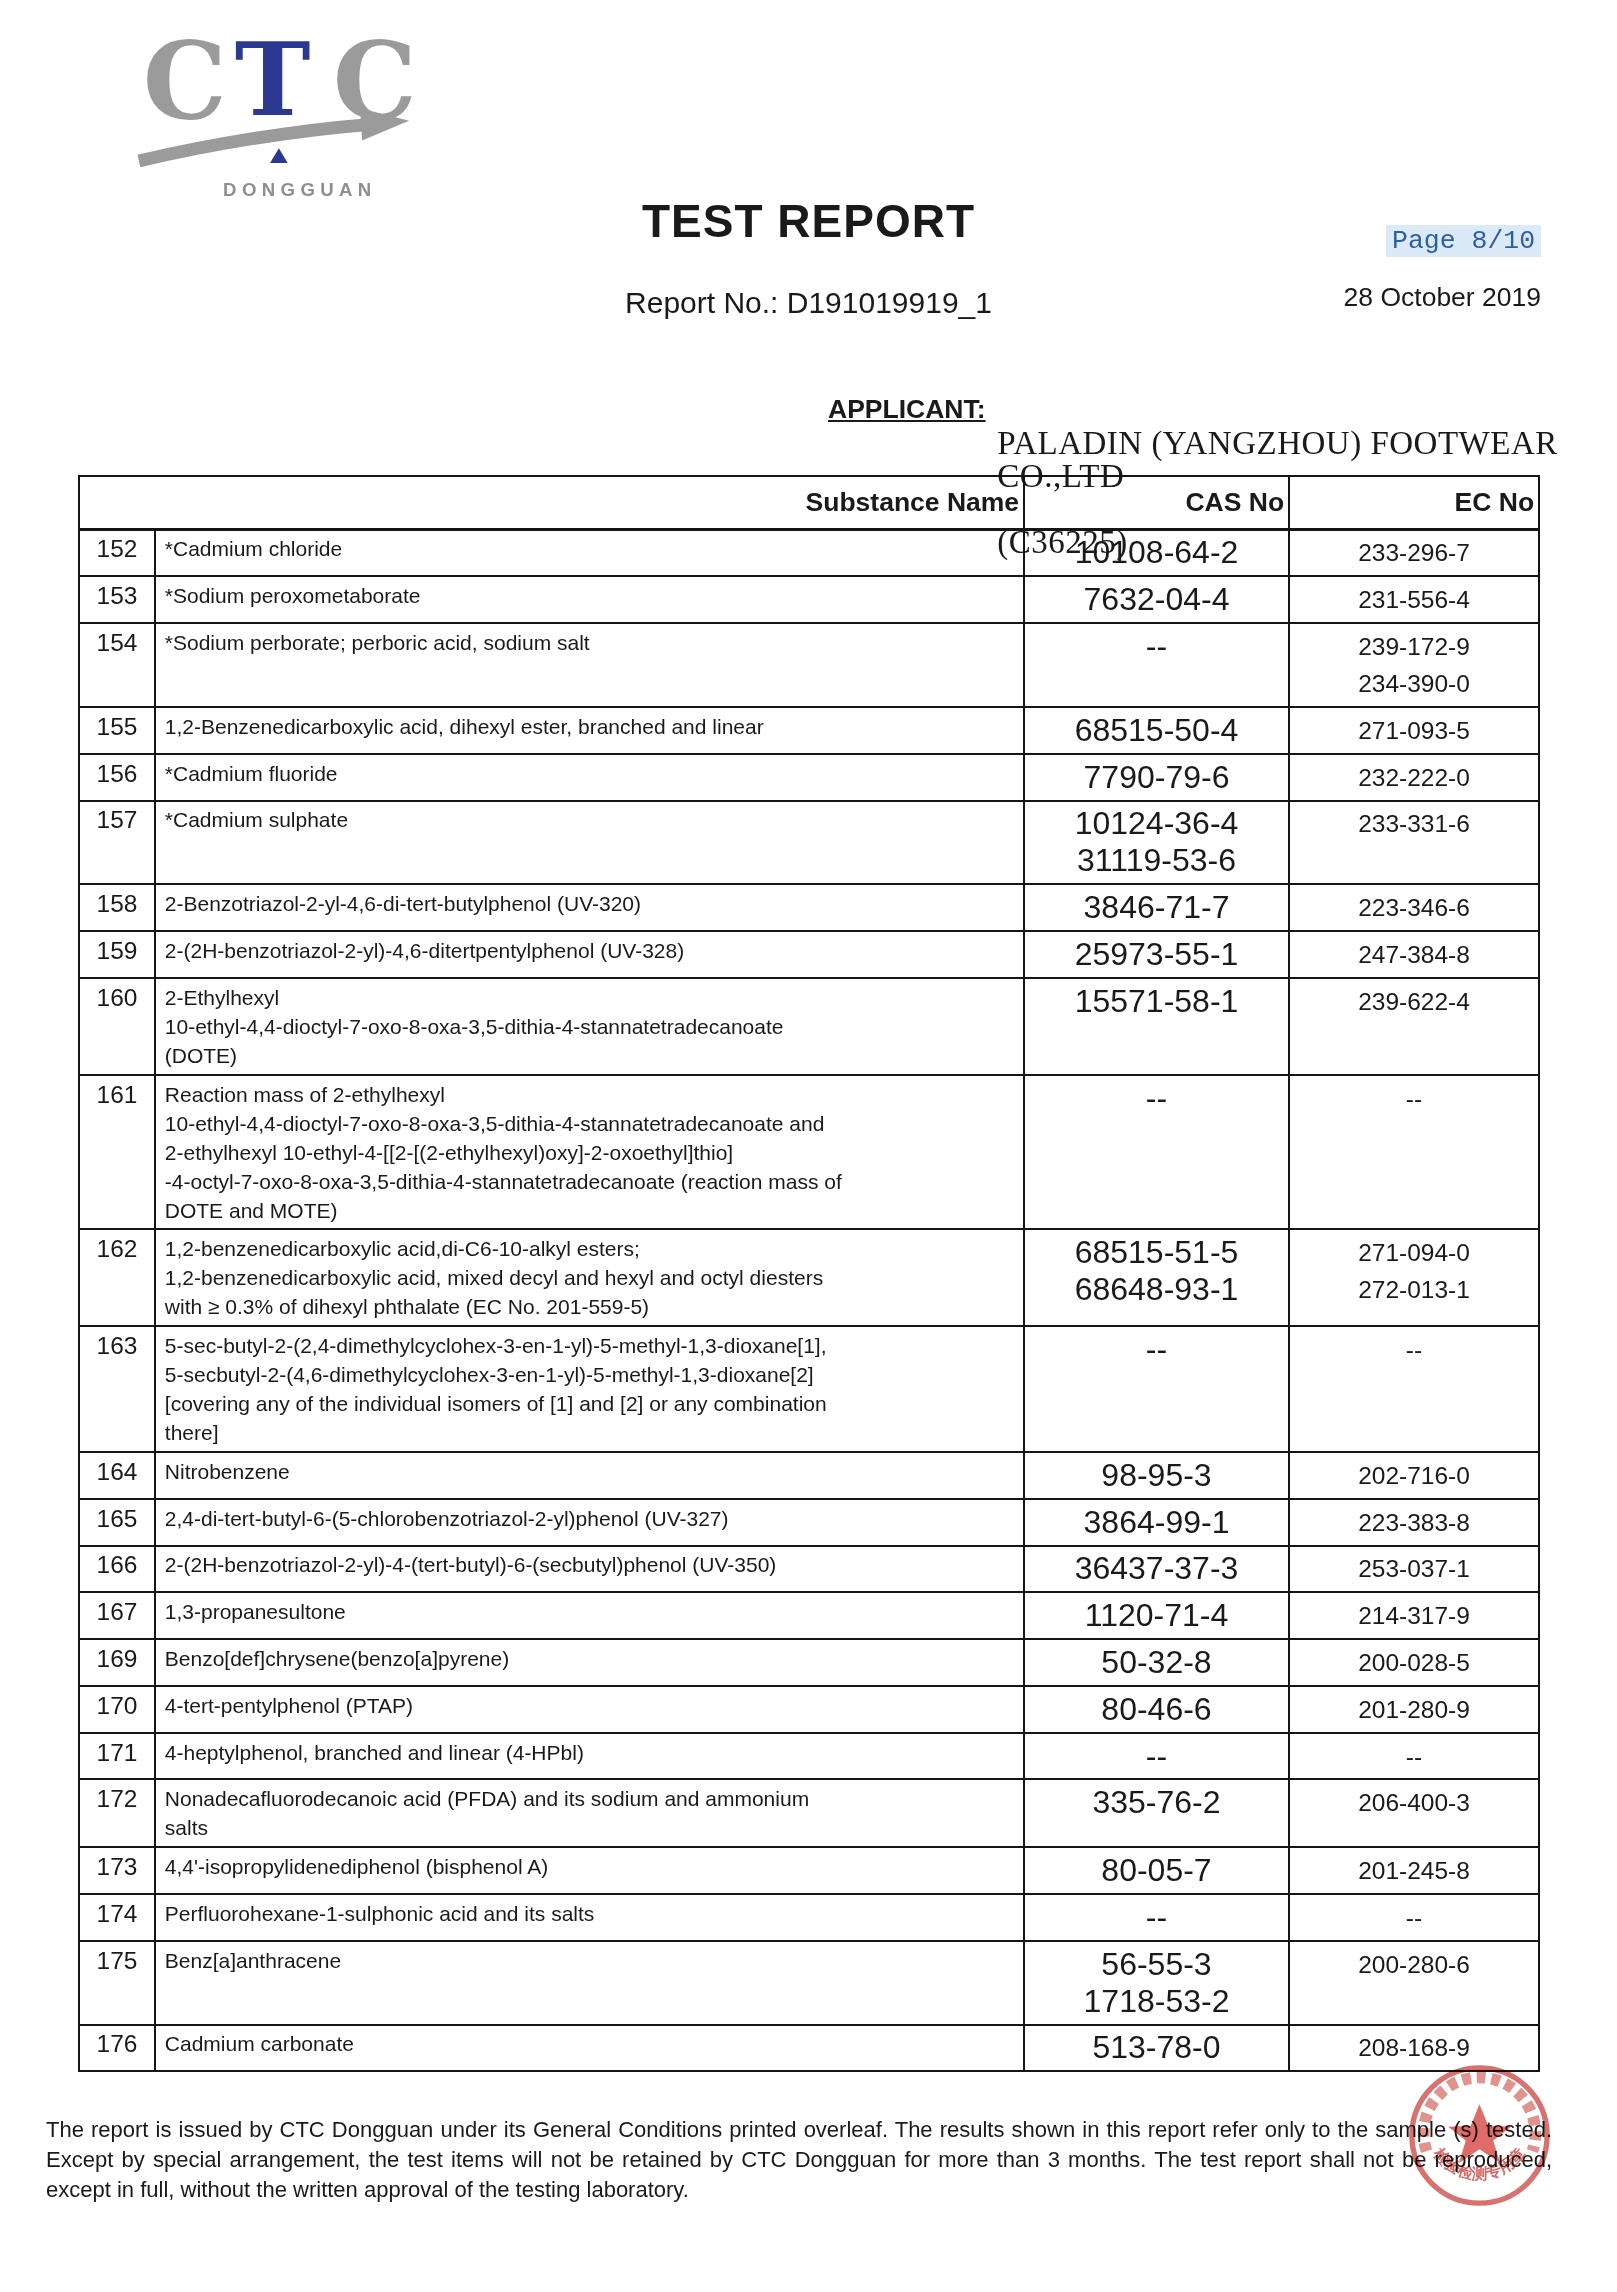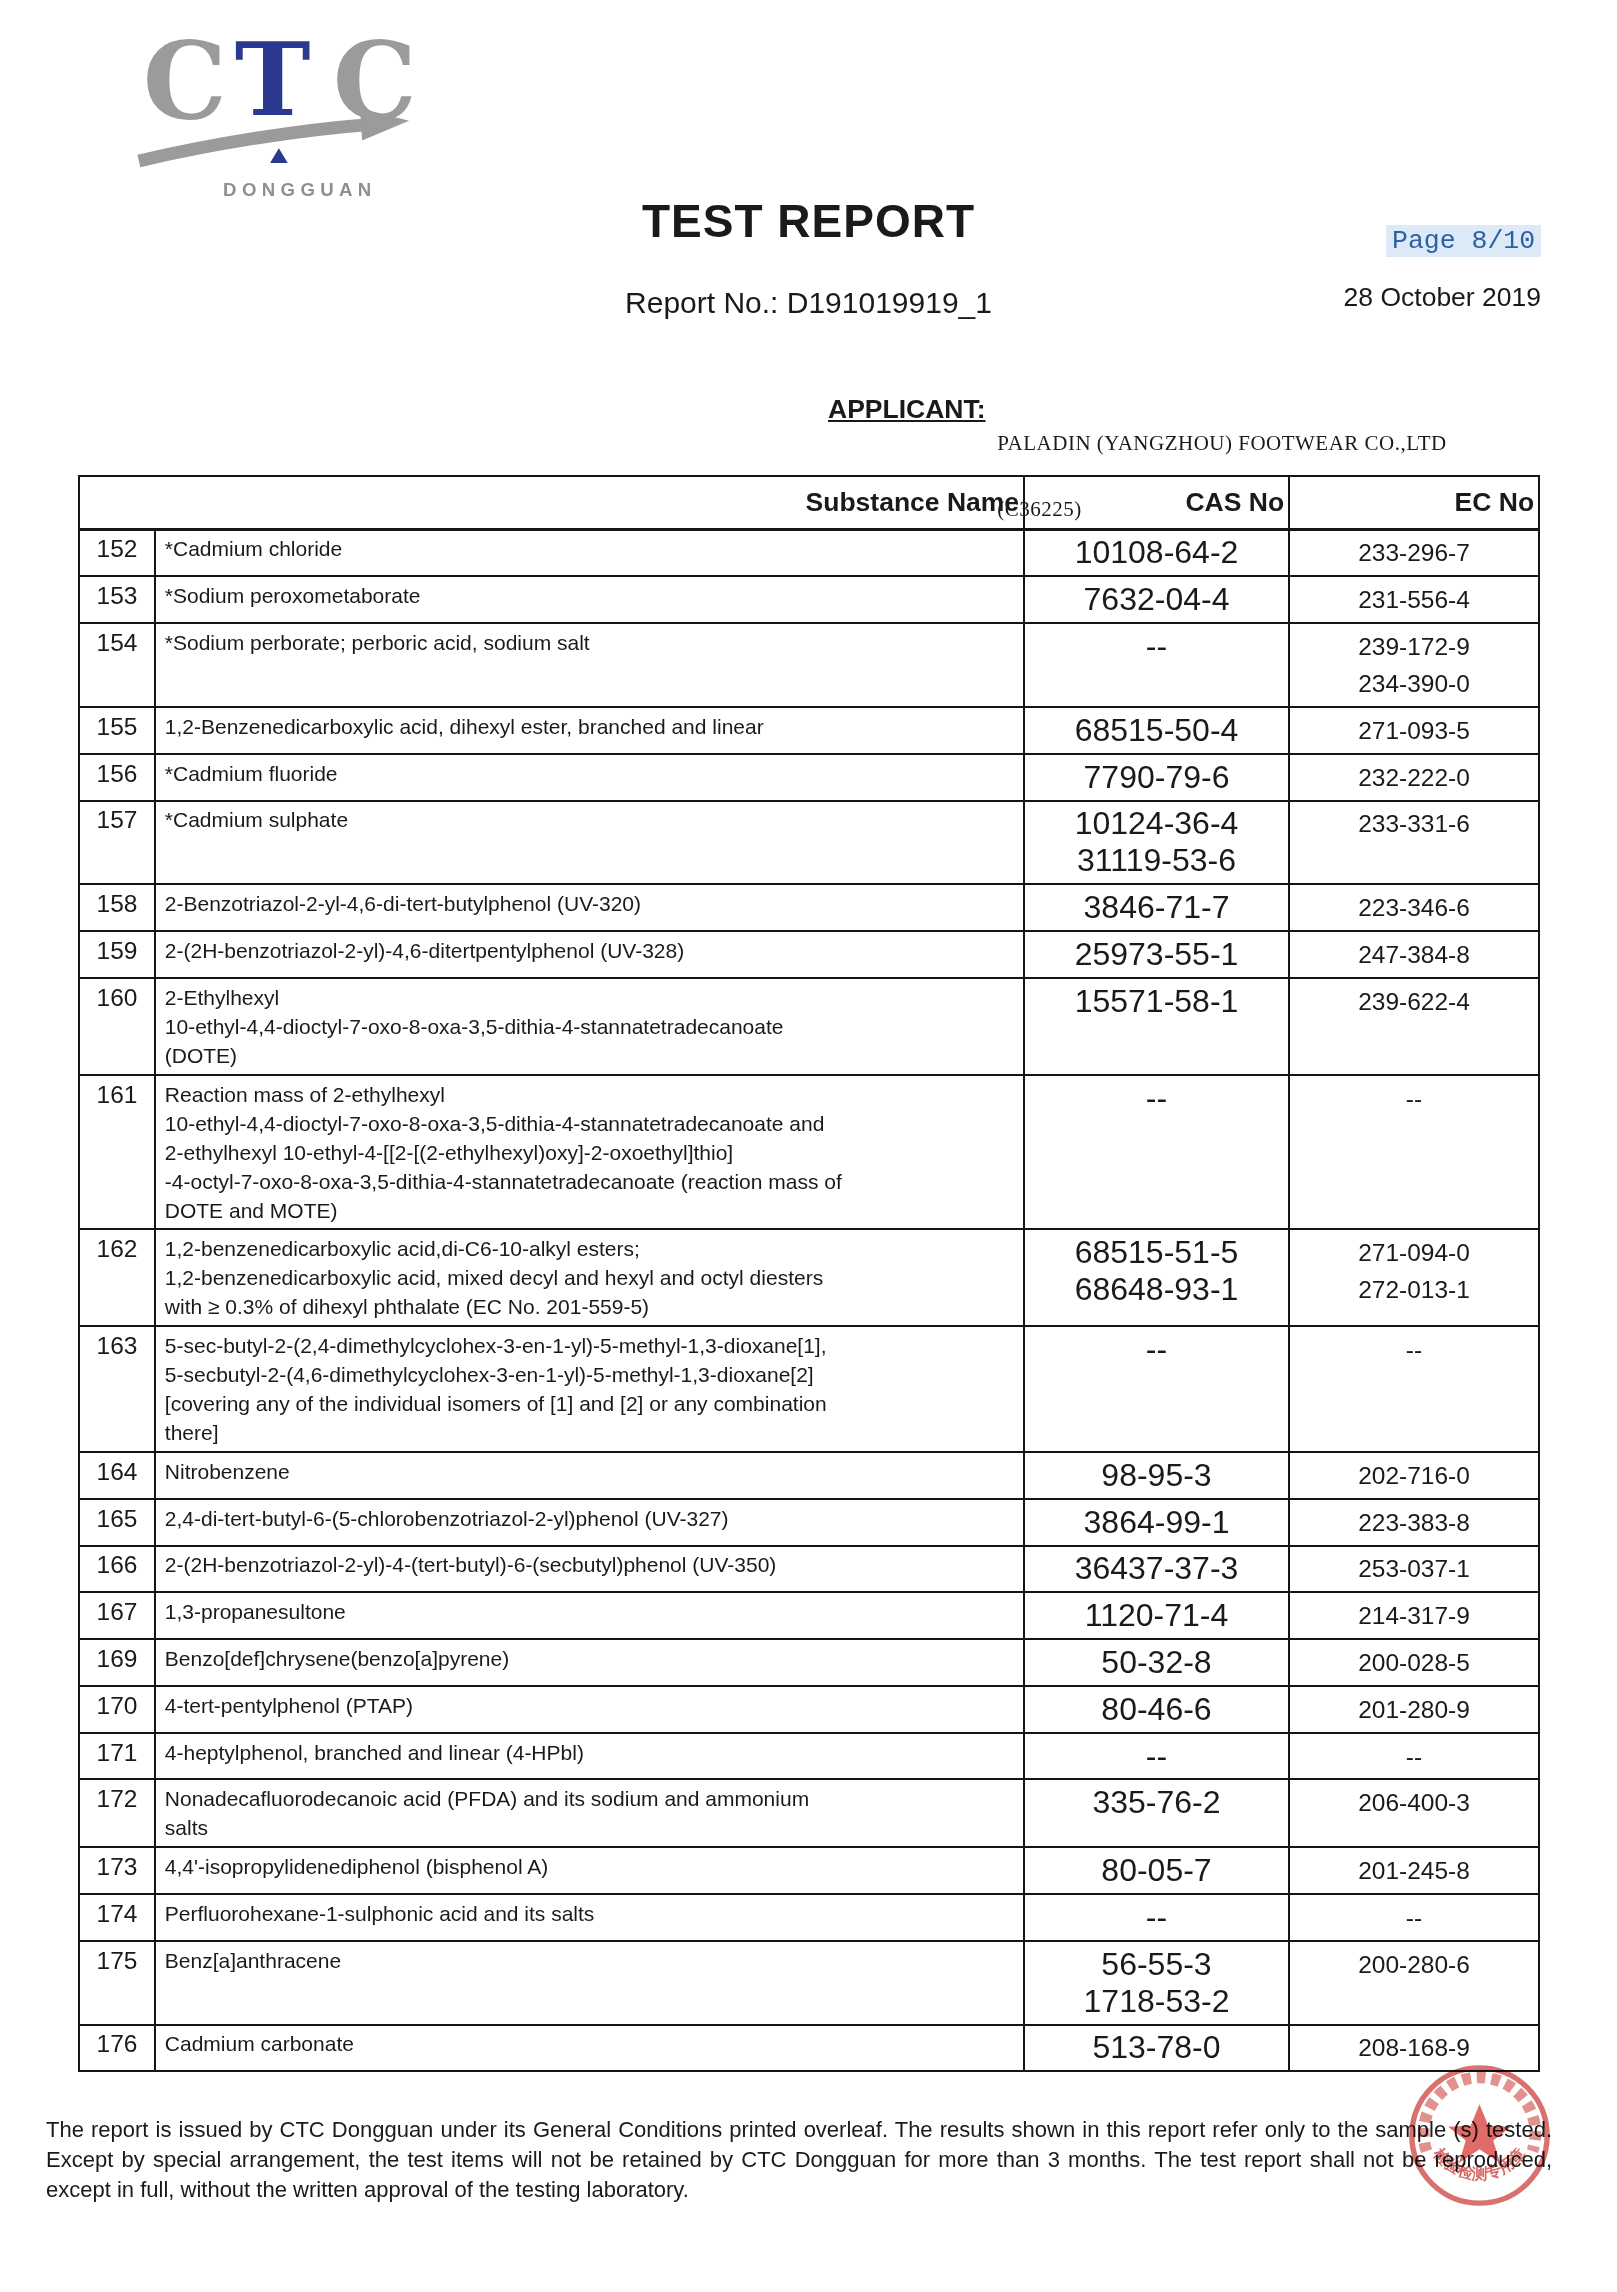--- a/index.html
+++ b/index.html
@@ -30,21 +30,21 @@
     position:absolute; left:0; top:286px; width:1617px;
     text-align:center; font-size:30px;
   }
   .report-date { position:absolute; right:76px; top:282px; font-size:26.5px; }
 
   
   .applicant { position:absolute; left:828px; top:394px; display:flex; gap:11.8px; }
   .applicant-label { font-size:26.5px; font-weight:bold; text-decoration:underline; white-space:nowrap; }
   .applicant-value {
     font-family:"Liberation Serif", serif;
-    font-size:21px; letter-spacing:0.5px; line-height:33px; white-space:pre-line;
+    font-size:33px; letter-spacing:0.5px; line-height:33px; white-space:pre-line;
   }
 
   
   table.substances {
     position:absolute; left:78px; top:475px; width:1460px;
     border-collapse:collapse; table-layout:fixed;
   }
   table.substances th, table.substances td {
     border:2px solid #151515;
     border-top-width:2.9px; border-bottom-width:2.9px;

